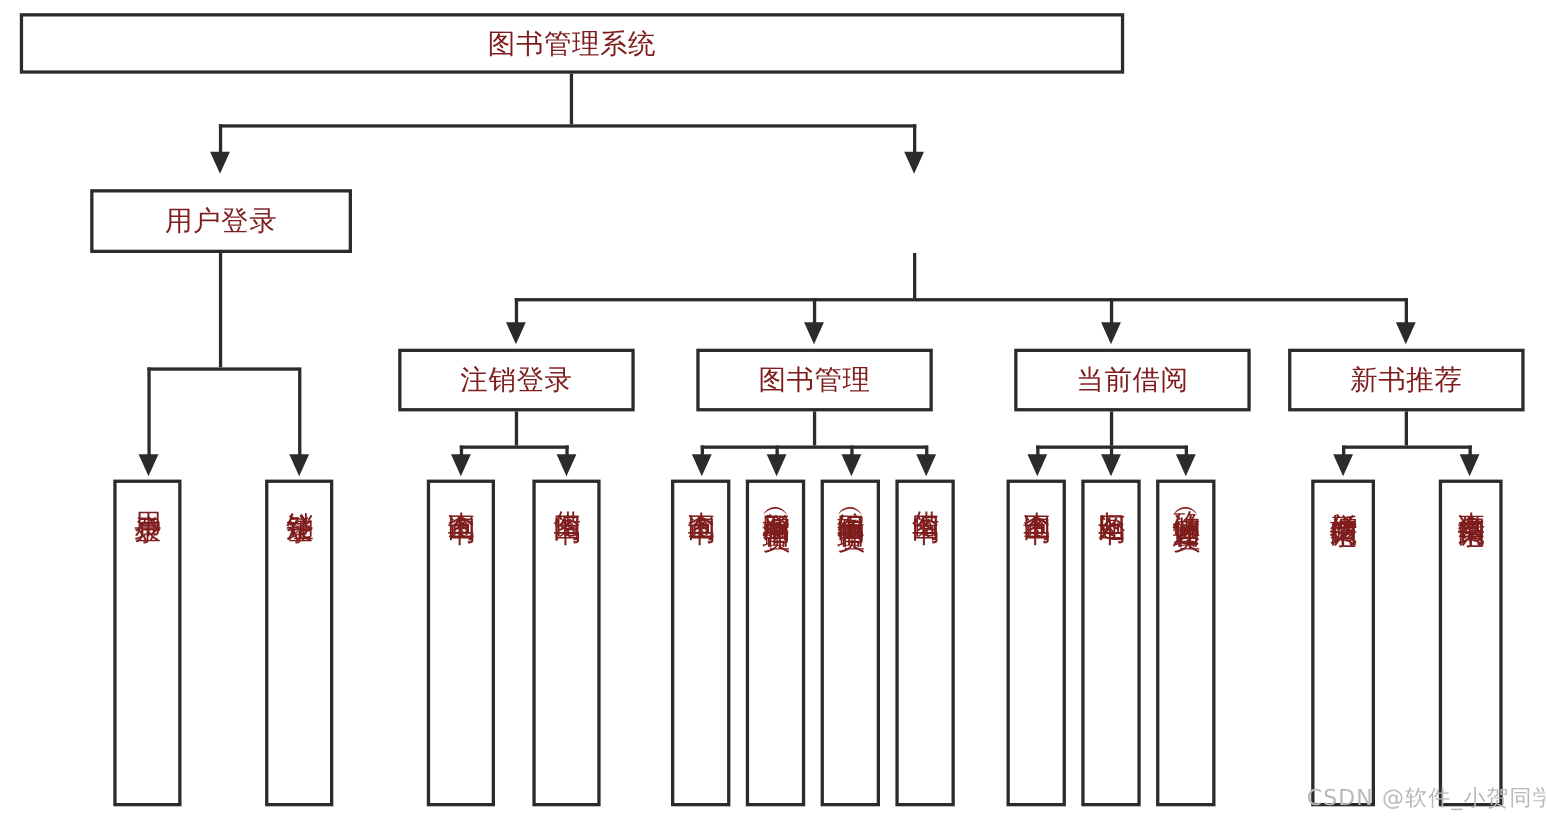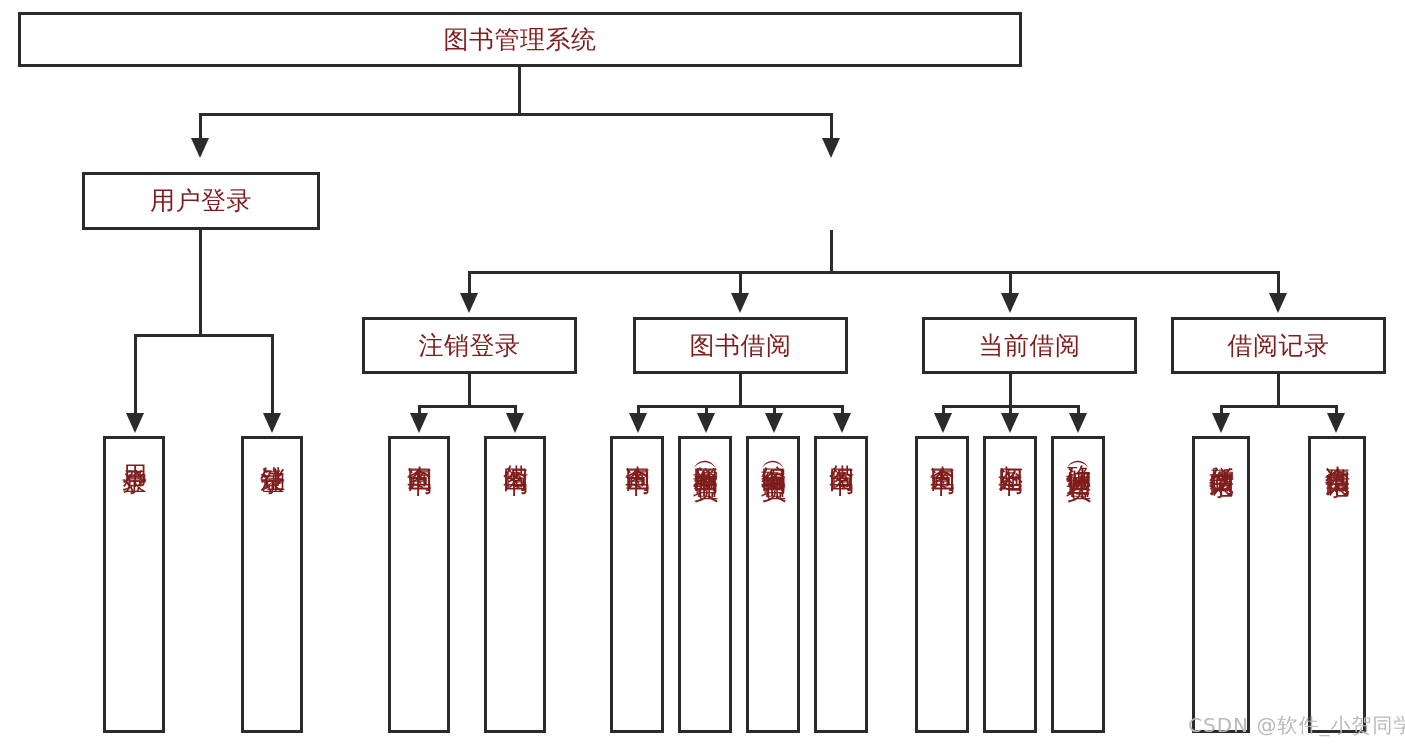--- a/index.html
+++ b/index.html
@@ -109,27 +109,27 @@
   <div class="arrow" style="left:731px; top:293px;"></div>
   <div class="link v" style="left:1009px; top:271px; height:24px;"></div>
   <div class="arrow" style="left:1001px; top:293px;"></div>
   <div class="link v" style="left:1277px; top:271px; height:24px;"></div>
   <div class="arrow" style="left:1269px; top:293px;"></div>
 
   <div class="node horiz" style="left:362px; top:317px; width:215px; height:57px;">
     <span>注销登录</span>
   </div>
   <div class="node horiz" style="left:633px; top:317px; width:215px; height:57px;">
-    <span>图书借阅</span>
+    <span>图书管理</span>
   </div>
   <div class="node horiz" style="left:902px; top:317px; width:215px; height:57px;margin-left:20px;">
     <span>当前借阅</span>
   </div>
   <div class="node horiz" style="left:1171px; top:317px; width:215px; height:57px;">
-    <span>借阅记录</span>
+    <span>新书推荐</span>
   </div>
 
   <div class="link v" style="left:468px; top:374px; height:31px;"></div>
   <div class="link h" style="left:418px; top:405px; width:99px;"></div>
   <div class="link v" style="left:418px; top:405px; height:11px;"></div>
   <div class="arrow" style="left:410px; top:413px;"></div>
   <div class="link v" style="left:514px; top:405px; height:11px;"></div>
   <div class="arrow" style="left:506px; top:413px;"></div>
 
   <div class="link v" style="left:739px; top:374px; height:31px;"></div>

